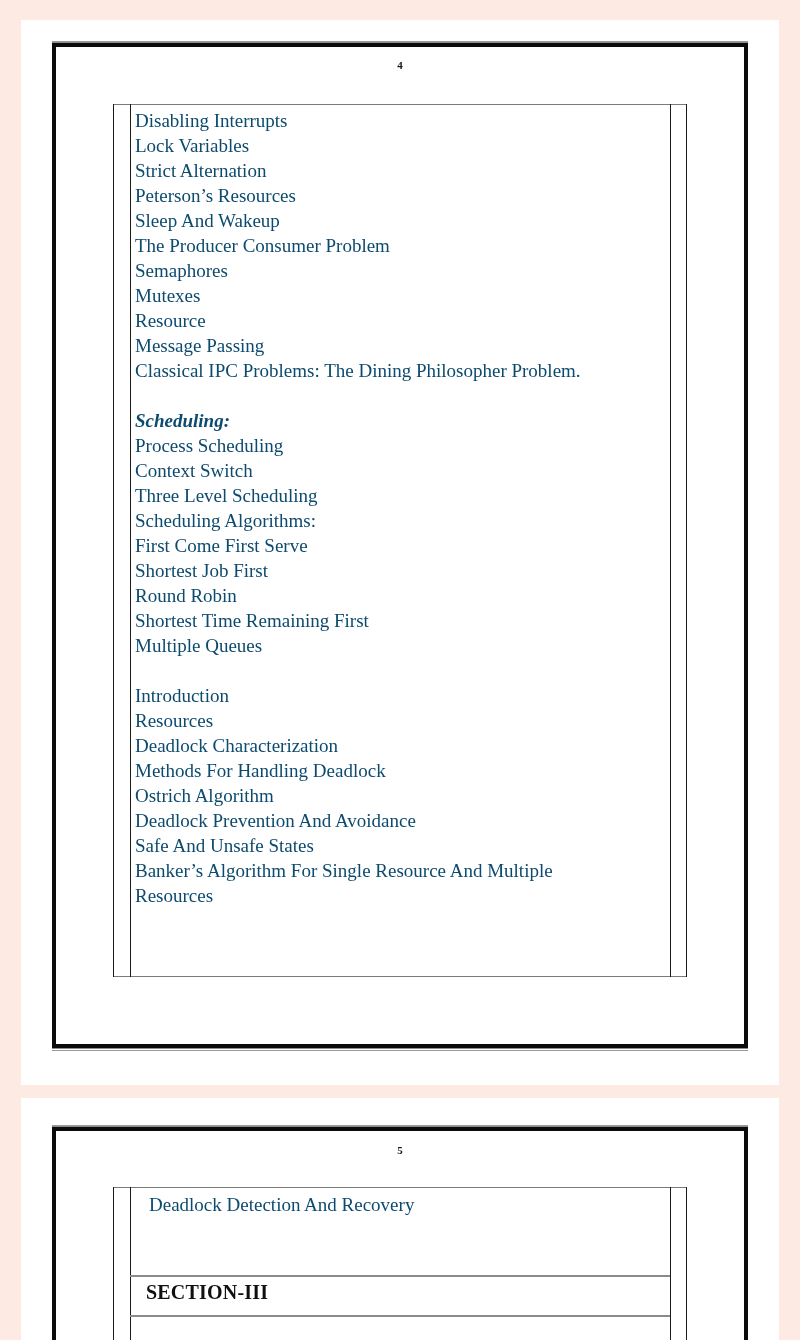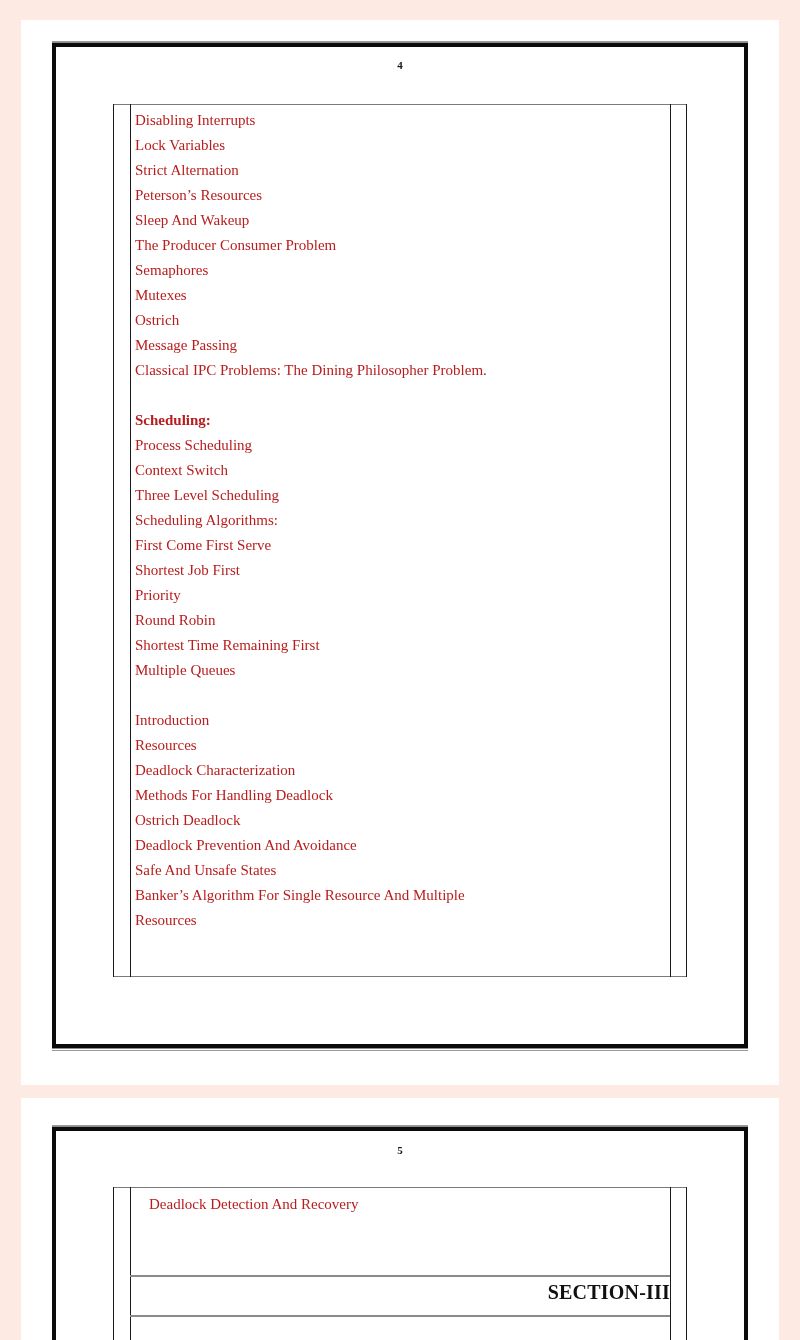--- a/index.html
+++ b/index.html
@@ -85,31 +85,31 @@
   .tbl-rule {
     position: absolute;
     height: 1px;
     background: #7a7a7a;
   }
   .tbl-rule-dark { background: #8a8a8a; height: 2px; }
 
   .toc-block {
     position: absolute;
     font-family: "Liberation Serif", "DejaVu Serif", serif;
-    font-size: 15px;
+    font-size: 19px;
     line-height: 25px;
-    color: #b91c1c;
+    color: #0c4a6e;
   }
   .toc-block div { white-space: pre; }
-  .toc-block div.bold { font-weight: bold; }
+  .toc-block div.bold { font-weight: bold; font-style: italic; }
   .toc-block div.spacer { height: 25px; }
 
   .section-heading {
     position: absolute;
-    text-align: right;
+    text-align: left;
     font-family: "Liberation Serif", "DejaVu Serif", serif;
     font-size: 20px;
     font-weight: bold;
     color: #101010;
     letter-spacing: 0.2px;
     padding-left: 16px;
   }
 </style>
 </head>
 <body>
@@ -135,41 +135,40 @@
 
     <div class="toc-block" style="left:135px; top:108px; width:530px;">
       <div>Disabling Interrupts</div>
       <div>Lock Variables</div>
       <div>Strict Alternation</div>
       <div>Peterson’s Resources</div>
       <div>Sleep And Wakeup</div>
       <div>The Producer Consumer Problem</div>
       <div>Semaphores</div>
       <div>Mutexes</div>
-      <div>Ostrich</div>
+      <div>Resource</div>
       <div>Message Passing</div>
       <div>Classical IPC Problems: The Dining Philosopher Problem.</div>
       <div class="spacer"></div>
       <div class="bold">Scheduling:</div>
       <div>Process Scheduling</div>
       <div>Context Switch</div>
       <div>Three Level Scheduling</div>
       <div>Scheduling Algorithms:</div>
       <div>First Come First Serve</div>
       <div>Shortest Job First</div>
-      <div>Priority</div>
       <div>Round Robin</div>
       <div>Shortest Time Remaining First</div>
       <div>Multiple Queues</div>
       <div class="spacer"></div>
       <div>Introduction</div>
       <div>Resources</div>
       <div>Deadlock Characterization</div>
       <div>Methods For Handling Deadlock</div>
-      <div>Ostrich Deadlock</div>
+      <div>Ostrich Algorithm</div>
       <div>Deadlock Prevention And Avoidance</div>
       <div>Safe And Unsafe States</div>
       <div>Banker’s Algorithm For Single Resource And Multiple</div>
       <div>Resources</div>
     </div>
   </div>
 
   <div class="page-sheet" id="page-sheet-2"></div>
   <div class="frame-hairline" id="hairline-top-2"></div>
   <div class="page-frame" id="page-frame-2"></div>

